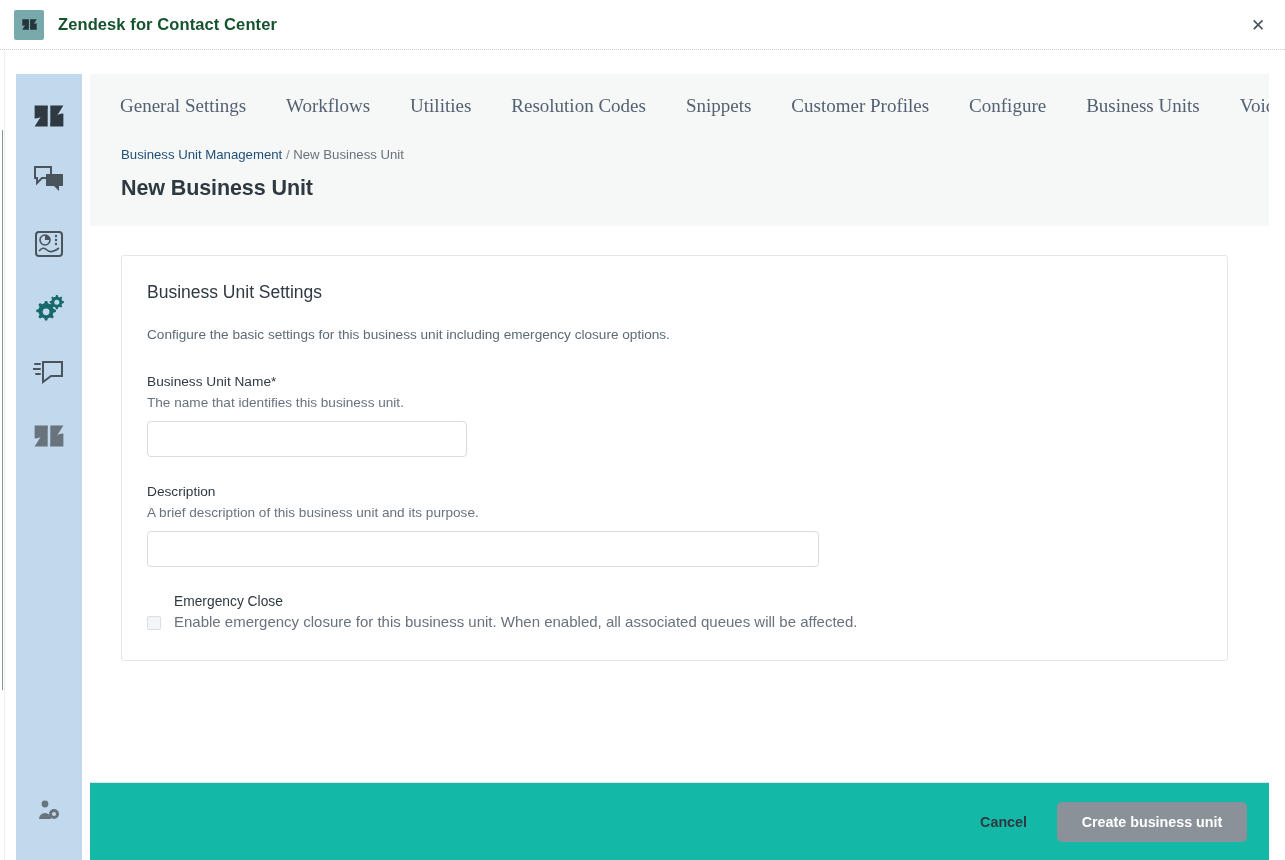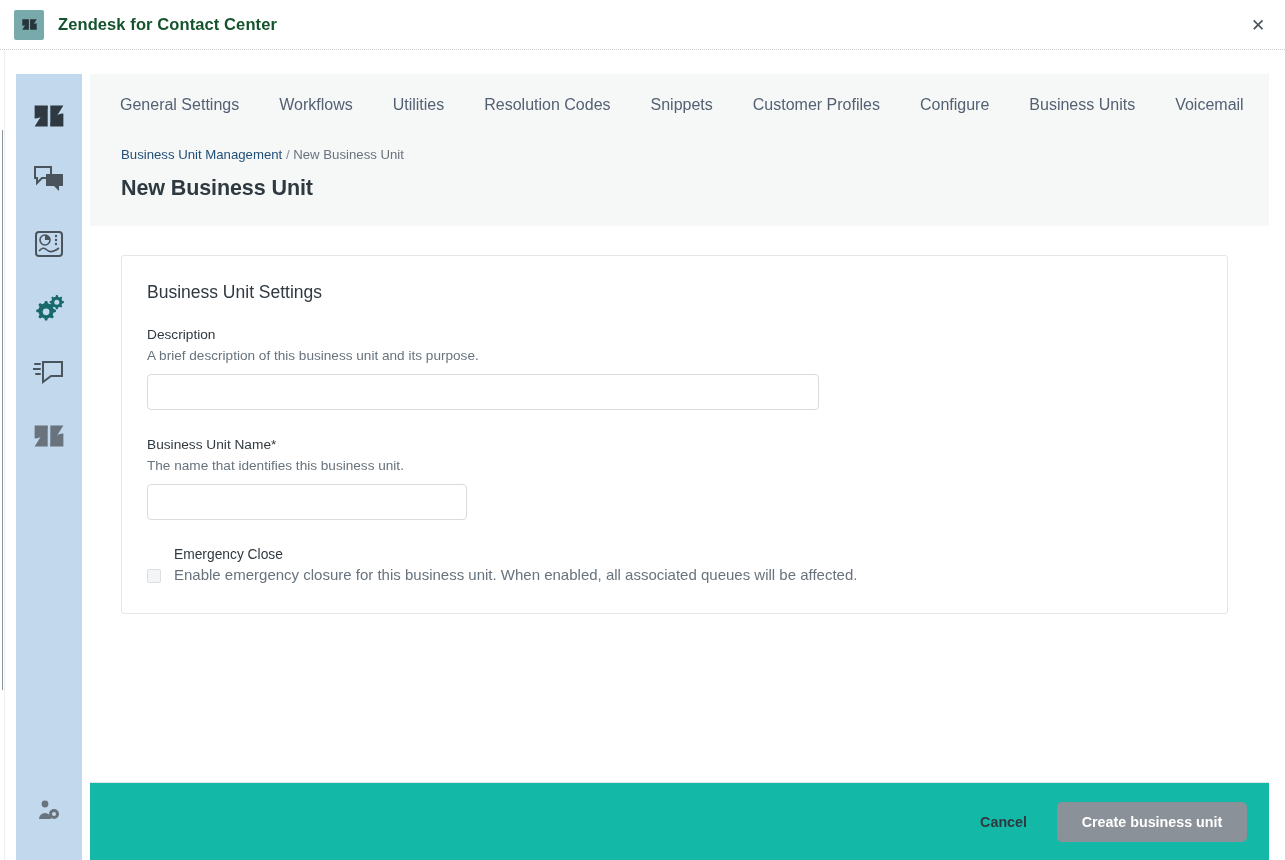--- a/index.html
+++ b/index.html
@@ -111,26 +111,27 @@
   }
 
   .tabs {
     display: flex;
     align-items: center;
     height: 62px;
     padding-left: 30px;
     gap: 0;
   }
   .tab {
-    font-size: 16px;
+    font-size: 19px;
     color: #546172;
     padding: 0 20px;
     cursor: pointer;
     white-space: nowrap;
     line-height: 1;
+    font-family: Liberation Serif, serif;
   }
   .tab:first-child { padding-left: 0; margin-left: 0; }
 
   .breadcrumb {
     padding-left: 31px;
     font-size: 13.2px;
     color: #68737d;
     line-height: 1;
     margin-top: 12px;
   }
@@ -403,31 +404,32 @@
       </div>
 
       <div class="page-title">New Business Unit</div>
     </div>
 
     <div class="body-scroll">
 
       <div class="card">
 
         <div class="card-title">Business Unit Settings</div>
+        <div class="card-desc">Configure the basic settings for this business unit including emergency closure options.</div>
+
+        <div class="field">
+          <div class="field-label">Business Unit Name*</div>
+          <div class="field-hint">The name that identifies this business unit.</div>
+          <input class="text-input input-name" type="text" placeholder="" style="">
+        </div>
 
         <div class="field">
           <div class="field-label">Description</div>
           <div class="field-hint">A brief description of this business unit and its purpose.</div>
           <input class="text-input input-desc" type="text" placeholder="" style="">
-        </div>
-
-        <div class="field">
-          <div class="field-label">Business Unit Name*</div>
-          <div class="field-hint">The name that identifies this business unit.</div>
-          <input class="text-input input-name" type="text" placeholder="" style="">
         </div>
 
         <div class="checkbox-row">
           <div class="checkbox-box"></div>
           <div>
             <div class="checkbox-label">Emergency Close</div>
             <div class="checkbox-hint">Enable emergency closure for this business unit. When enabled, all associated queues will be affected.</div>
           </div>
         </div>
       </div>

